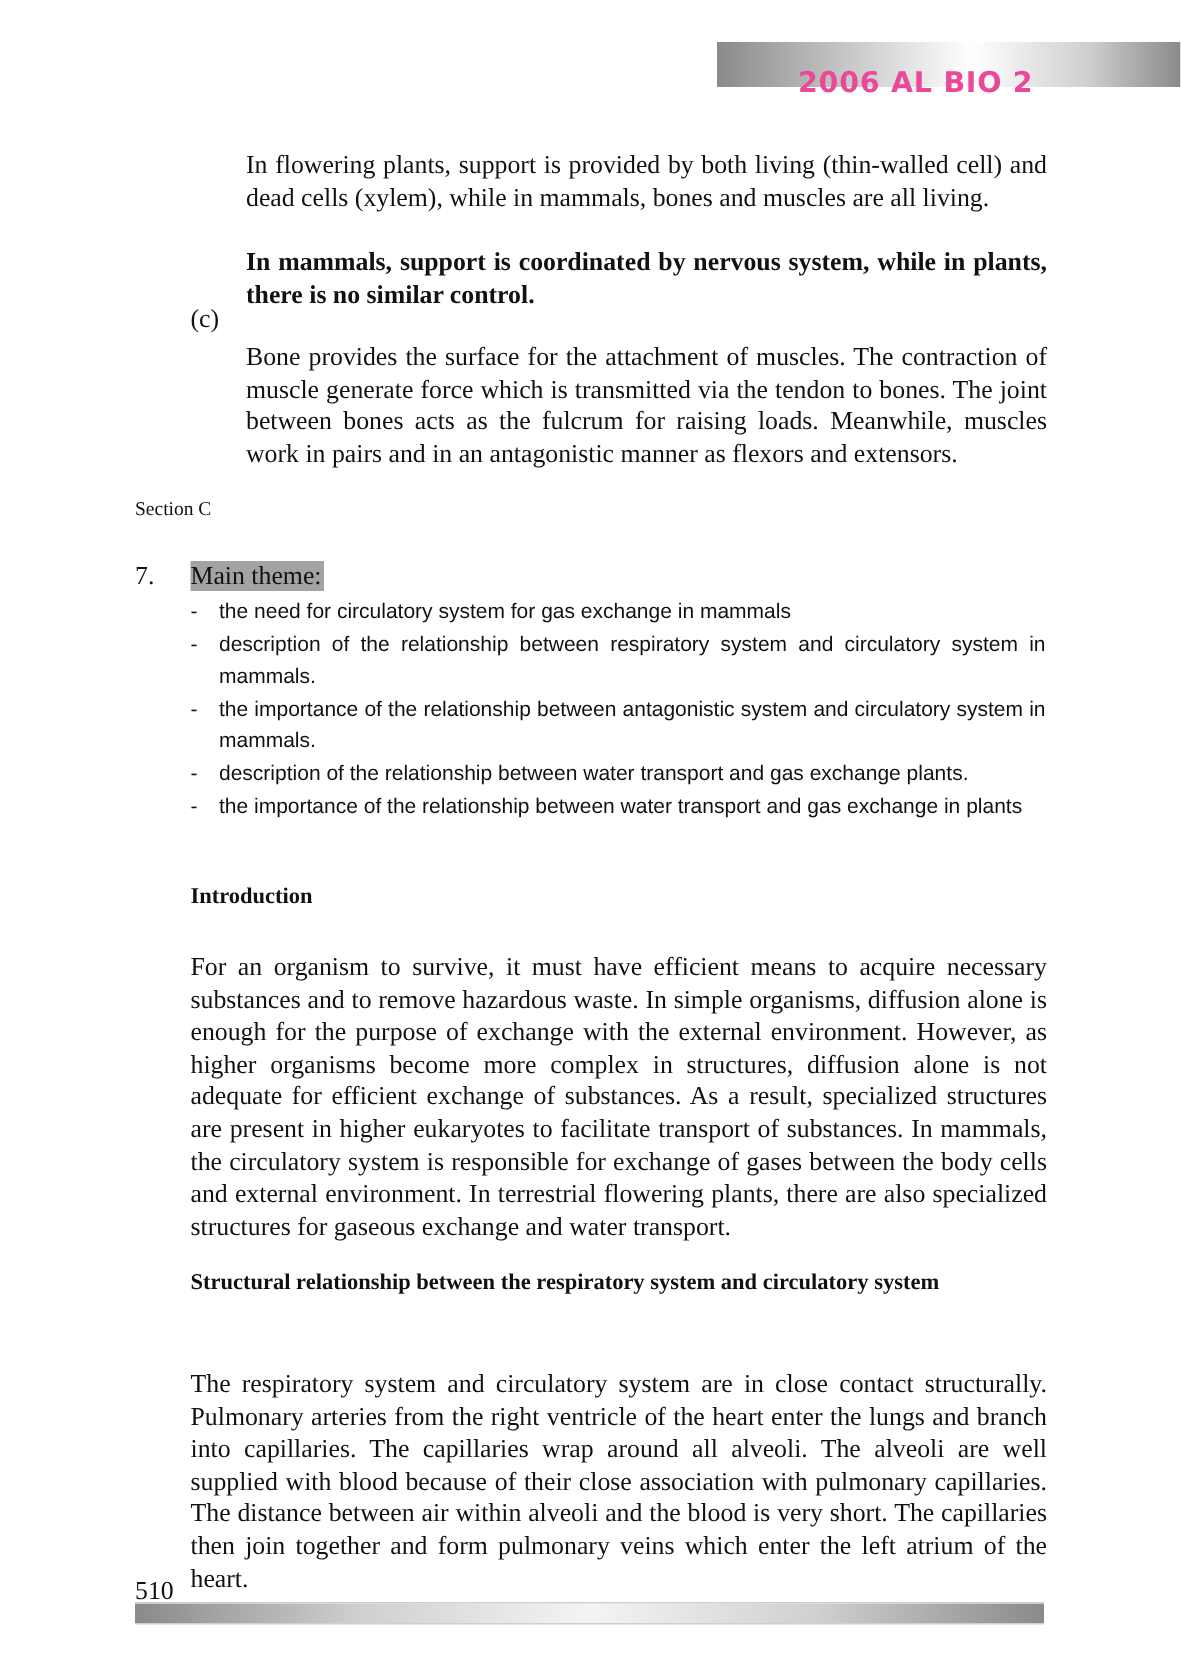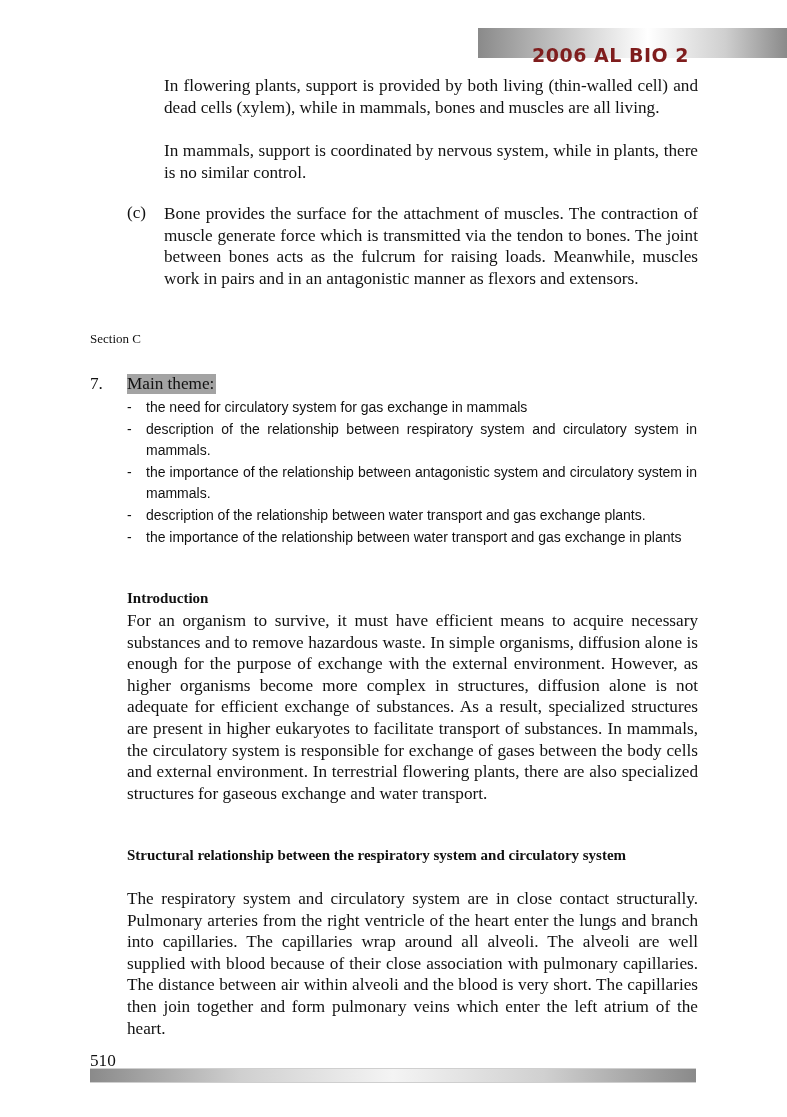--- a/index.html
+++ b/index.html
@@ -1,22 +1,22 @@
 <!DOCTYPE html>
 <html><head>
 <meta charset="utf-8">
 <style>
   html, body { margin: 0; padding: 0; background: #ffffff; }
   body { width: 787px; height: 1117px; position: relative; overflow: hidden;
          font-family: "Liberation Serif", serif; color: #111; }
   .header-bar { position: absolute; left: 478px; top: 28px; width: 309px; height: 30px;
     background: linear-gradient(to right, #8a8a8a 0%, #d6d6d6 35%, #ffffff 55%, #cfcfcf 80%, #8a8a8a 100%); }
   .header-title { position: absolute; left: 532px; top: 44px; font-family: "DejaVu Sans", sans-serif;
-    font-weight: bold; font-size: 19px; letter-spacing: 0.5px; color: #7f1d1d; }
-  .para { position: absolute; font-size: 17.2px; line-height: 21.6px; text-align: justify; }
+    font-weight: bold; font-size: 19px; letter-spacing: 0.5px; color: #ec4899; }
+  .para { position: absolute; font-size: 17.2px; line-height: 21.6px; text-align: justify; margin-top: 24px; }
   .just-last { text-align-last: left; }
   .label-c { position: absolute; left: 127px; top: 203px; font-size: 17.2px; }
   .section { position: absolute; left: 90px; top: 331px; font-size: 13px; }
   .q-num { position: absolute; left: 90px; top: 374px; font-size: 17.2px; }
   .q-title { position: absolute; left: 127px; top: 374px; font-size: 17.2px; background: #a3a3a3; padding: 0 2px 0 0; }
   .bullets { position: absolute; left: 127px; top: 397px; width: 570px; font-family: "Liberation Sans", sans-serif;
     font-size: 14px; line-height: 21.6px; }
   .bullet { display: flex; }
   .bullet .dash { width: 19px; flex: none; }
   .bullet .txt { flex: 1; text-align: justify; text-align-last: left; }
@@ -26,21 +26,21 @@
     background: linear-gradient(to right, #8a8a8a 0%, #d0d0d0 25%, #f4f4f4 50%, #d0d0d0 75%, #8a8a8a 100%);
     border-top: 1px solid #cfcfcf; border-bottom: 1px solid #cfcfcf; }
 </style>
 </head>
 <body>
 
 <div class="header-bar"></div>
 <div class="header-title">2006 AL BIO 2</div>
 
 <div class="para just-last" style="left:164px; top:75px; width:534px;">In flowering plants, support is provided by both living (thin-walled cell) and dead cells (xylem), while in mammals, bones and muscles are all living.</div>
-<div class="para just-last" style="left:164px; top:140px; width:534px;">In mammals, support is coordinated by nervous system, while in plants, there is no similar control.</div>
+<div class="para just-last" style="left:164px; top:140px; width:534px;font-weight:bold;">In mammals, support is coordinated by nervous system, while in plants, there is no similar control.</div>
 
 <div class="label-c">(c)</div>
 <div class="para just-last" style="left:164px; top:203px; width:534px;">Bone provides the surface for the attachment of muscles. The contraction of muscle generate force which is transmitted via the tendon to bones. The joint between bones acts as the fulcrum for raising loads. Meanwhile, muscles work in pairs and in an antagonistic manner as flexors and extensors.</div>
 
 <div class="section">Section C</div>
 
 <div class="q-num">7.</div>
 <div class="q-title">Main theme:</div>
 
 <div class="bullets">

